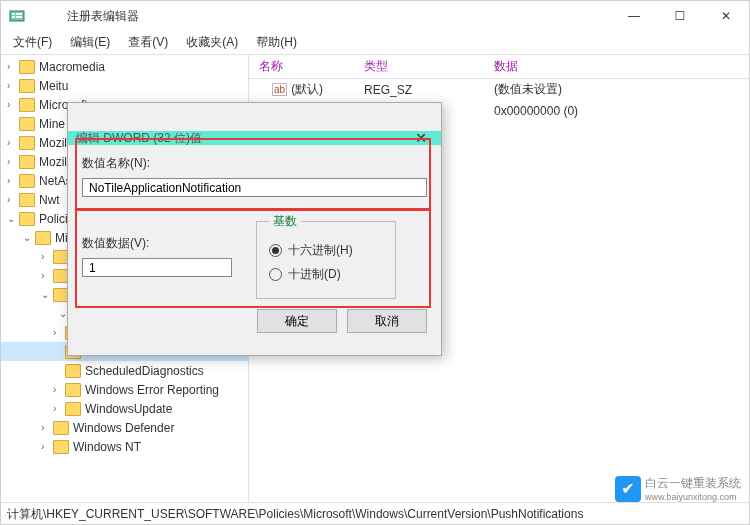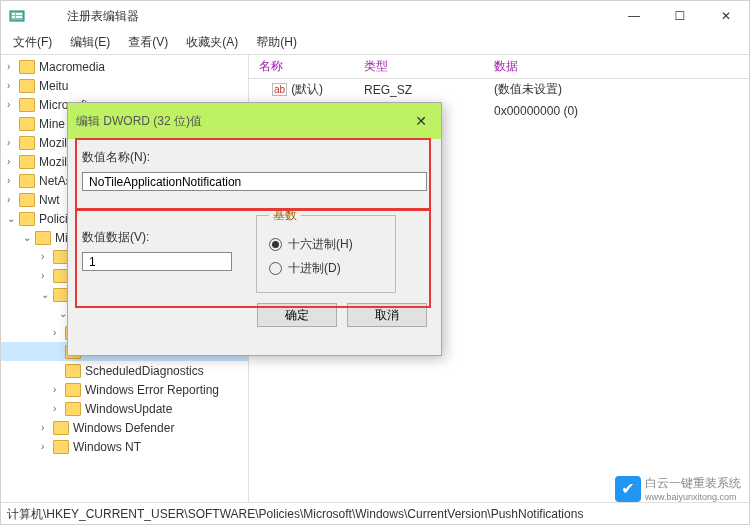--- a/index.html
+++ b/index.html
@@ -28,29 +28,29 @@
 .list-row { display: flex; height: 21px; align-items: center; color: #333; }
 .list-row .val-icon { margin-left: 13px; margin-right: 4px; font-size: 10px; color: #c0392b; border: 1px solid #bbb; padding: 0 1px; background: #fff; }
 
 .statusbar { position: absolute; bottom: 0; left: 0; right: 0; height: 22px; border-top: 1px solid #e0e0e0; padding: 3px 6px; color: #333; white-space: nowrap; overflow: hidden; }
 
 .watermark { position: absolute; right: 8px; bottom: 22px; display: flex; align-items: center; gap: 4px; color: #888; font-size: 15px; }
 .watermark .wm-icon { width: 26px; height: 26px; background: #2196f3; border-radius: 4px; display: flex; align-items: center; justify-content: center; color: #fff; font-size: 16px; }
 .watermark .wm-sub { font-size: 9px; }
 
 .dialog { position: absolute; left: 66px; top: 101px; width: 375px; height: 254px; background: #f0f0f0; border: 1px solid #aaa; box-shadow: 3px 3px 12px rgba(0,0,0,0.25); }
-.dialog .dlg-title { height: 36px; display: flex; align-items: center; padding: 0 8px; color: #555; background: #bef264; }
+.dialog .dlg-title { height: 14px; display: flex; align-items: center; padding: 0 8px; color: #555; background: #5eead4; margin-top: 28px; }
 .dialog .dlg-title .spacer { flex: 1; }
 .dialog .dlg-close { width: 24px; text-align: center; color: #333; font-size: 14px; }
 .dialog .dlg-body { padding: 10px 14px; display: flex; flex-direction: column; gap: 6px; color: #333; }
 .dlg-input { height: 19px; border: 1px solid #888; background: #fff; padding: 0 6px; width: 100%; }
 .dlg-input.small { width: 150px; }
 .dlg-row { display: flex; gap: 24px; align-items: center; }
 .fieldset { border: 1px solid #bbb; padding: 8px 12px 12px; width: 140px; }
-.fieldset legend { padding: 0 4px; color: #a16207; }
+.fieldset legend { padding: 0 4px; color: #15803d; }
 .radio-row { display: flex; align-items: center; gap: 6px; height: 24px; }
 .radio { width: 13px; height: 13px; border: 1px solid #555; border-radius: 50%; display: inline-flex; align-items: center; justify-content: center; }
 .radio.checked::after { content: ""; width: 7px; height: 7px; background: #333; border-radius: 50%; }
 .dlg-buttons { display: flex; gap: 10px; justify-content: flex-end; padding: 0 14px 12px; }
 .dlg-btn { width: 80px; height: 24px; background: #e1e1e1; border: 1px solid #adadad; text-align: center; line-height: 22px; }
 
 .redbox { position: absolute; border: 2px solid #e53935; pointer-events: none; }
 .redbox.r1 { left: 74px; top: 137px; width: 356px; height: 72px; }
 .redbox.r2 { left: 74px; top: 208px; width: 356px; height: 99px; }
 

